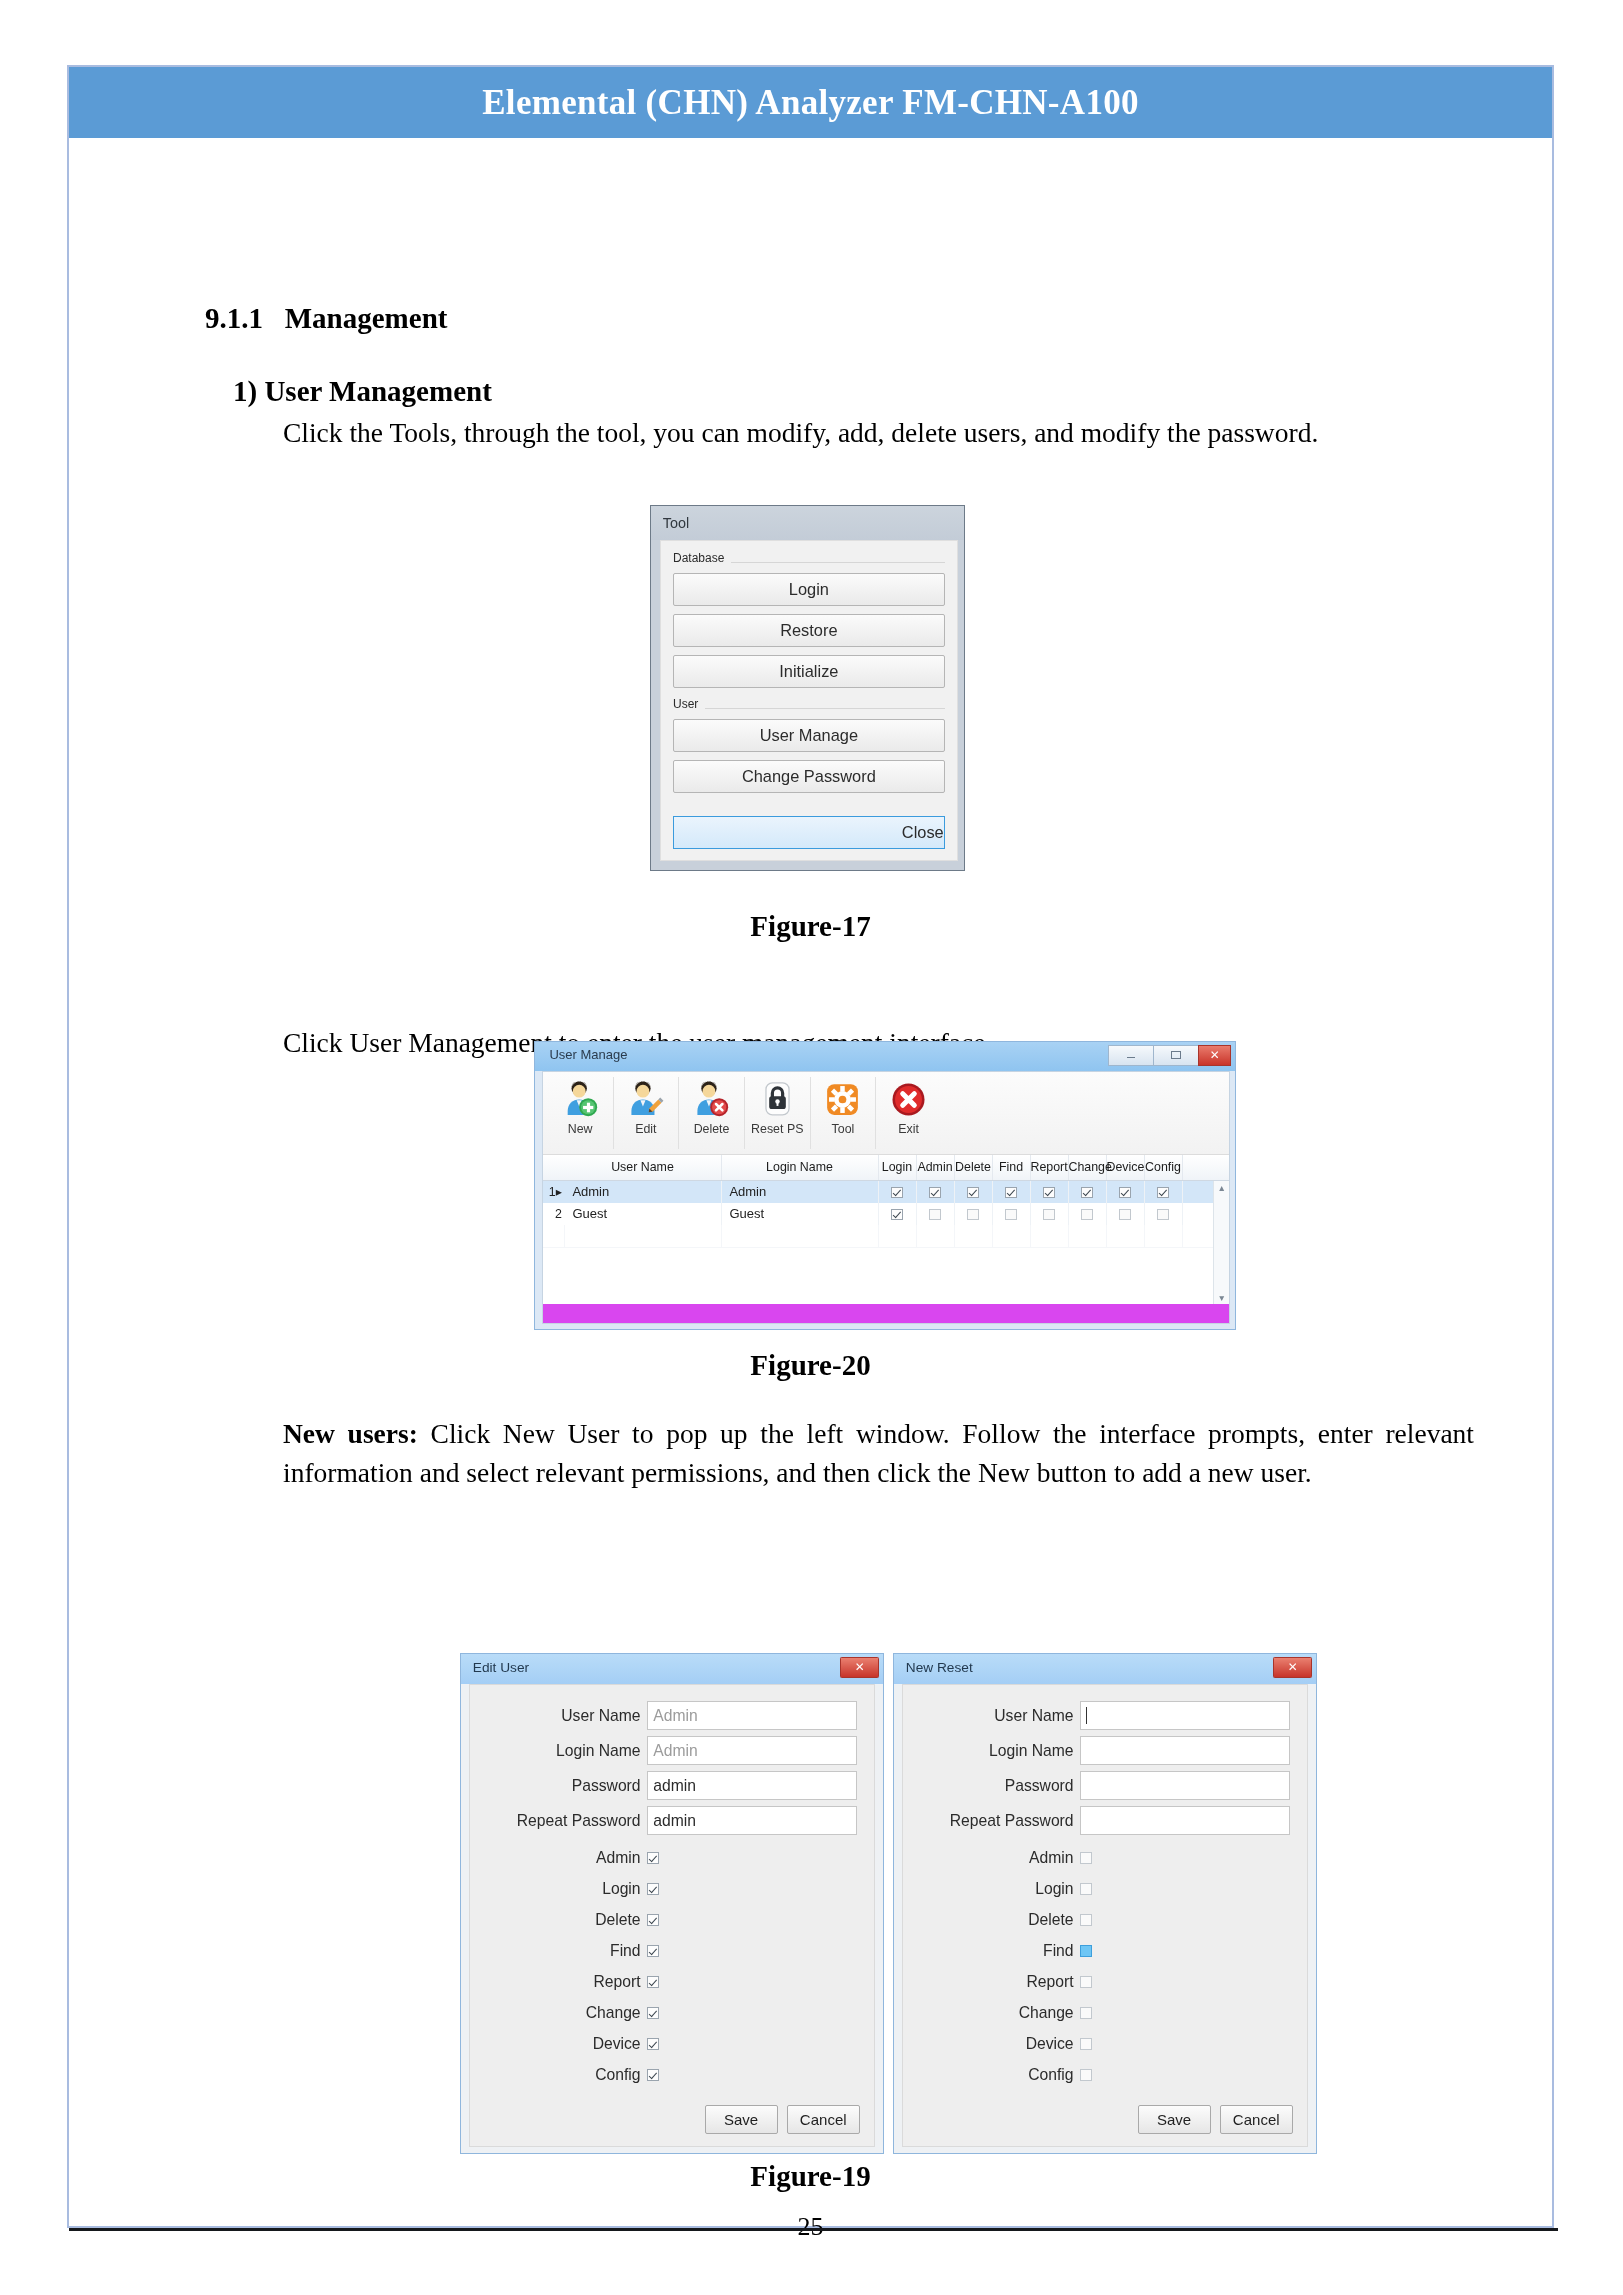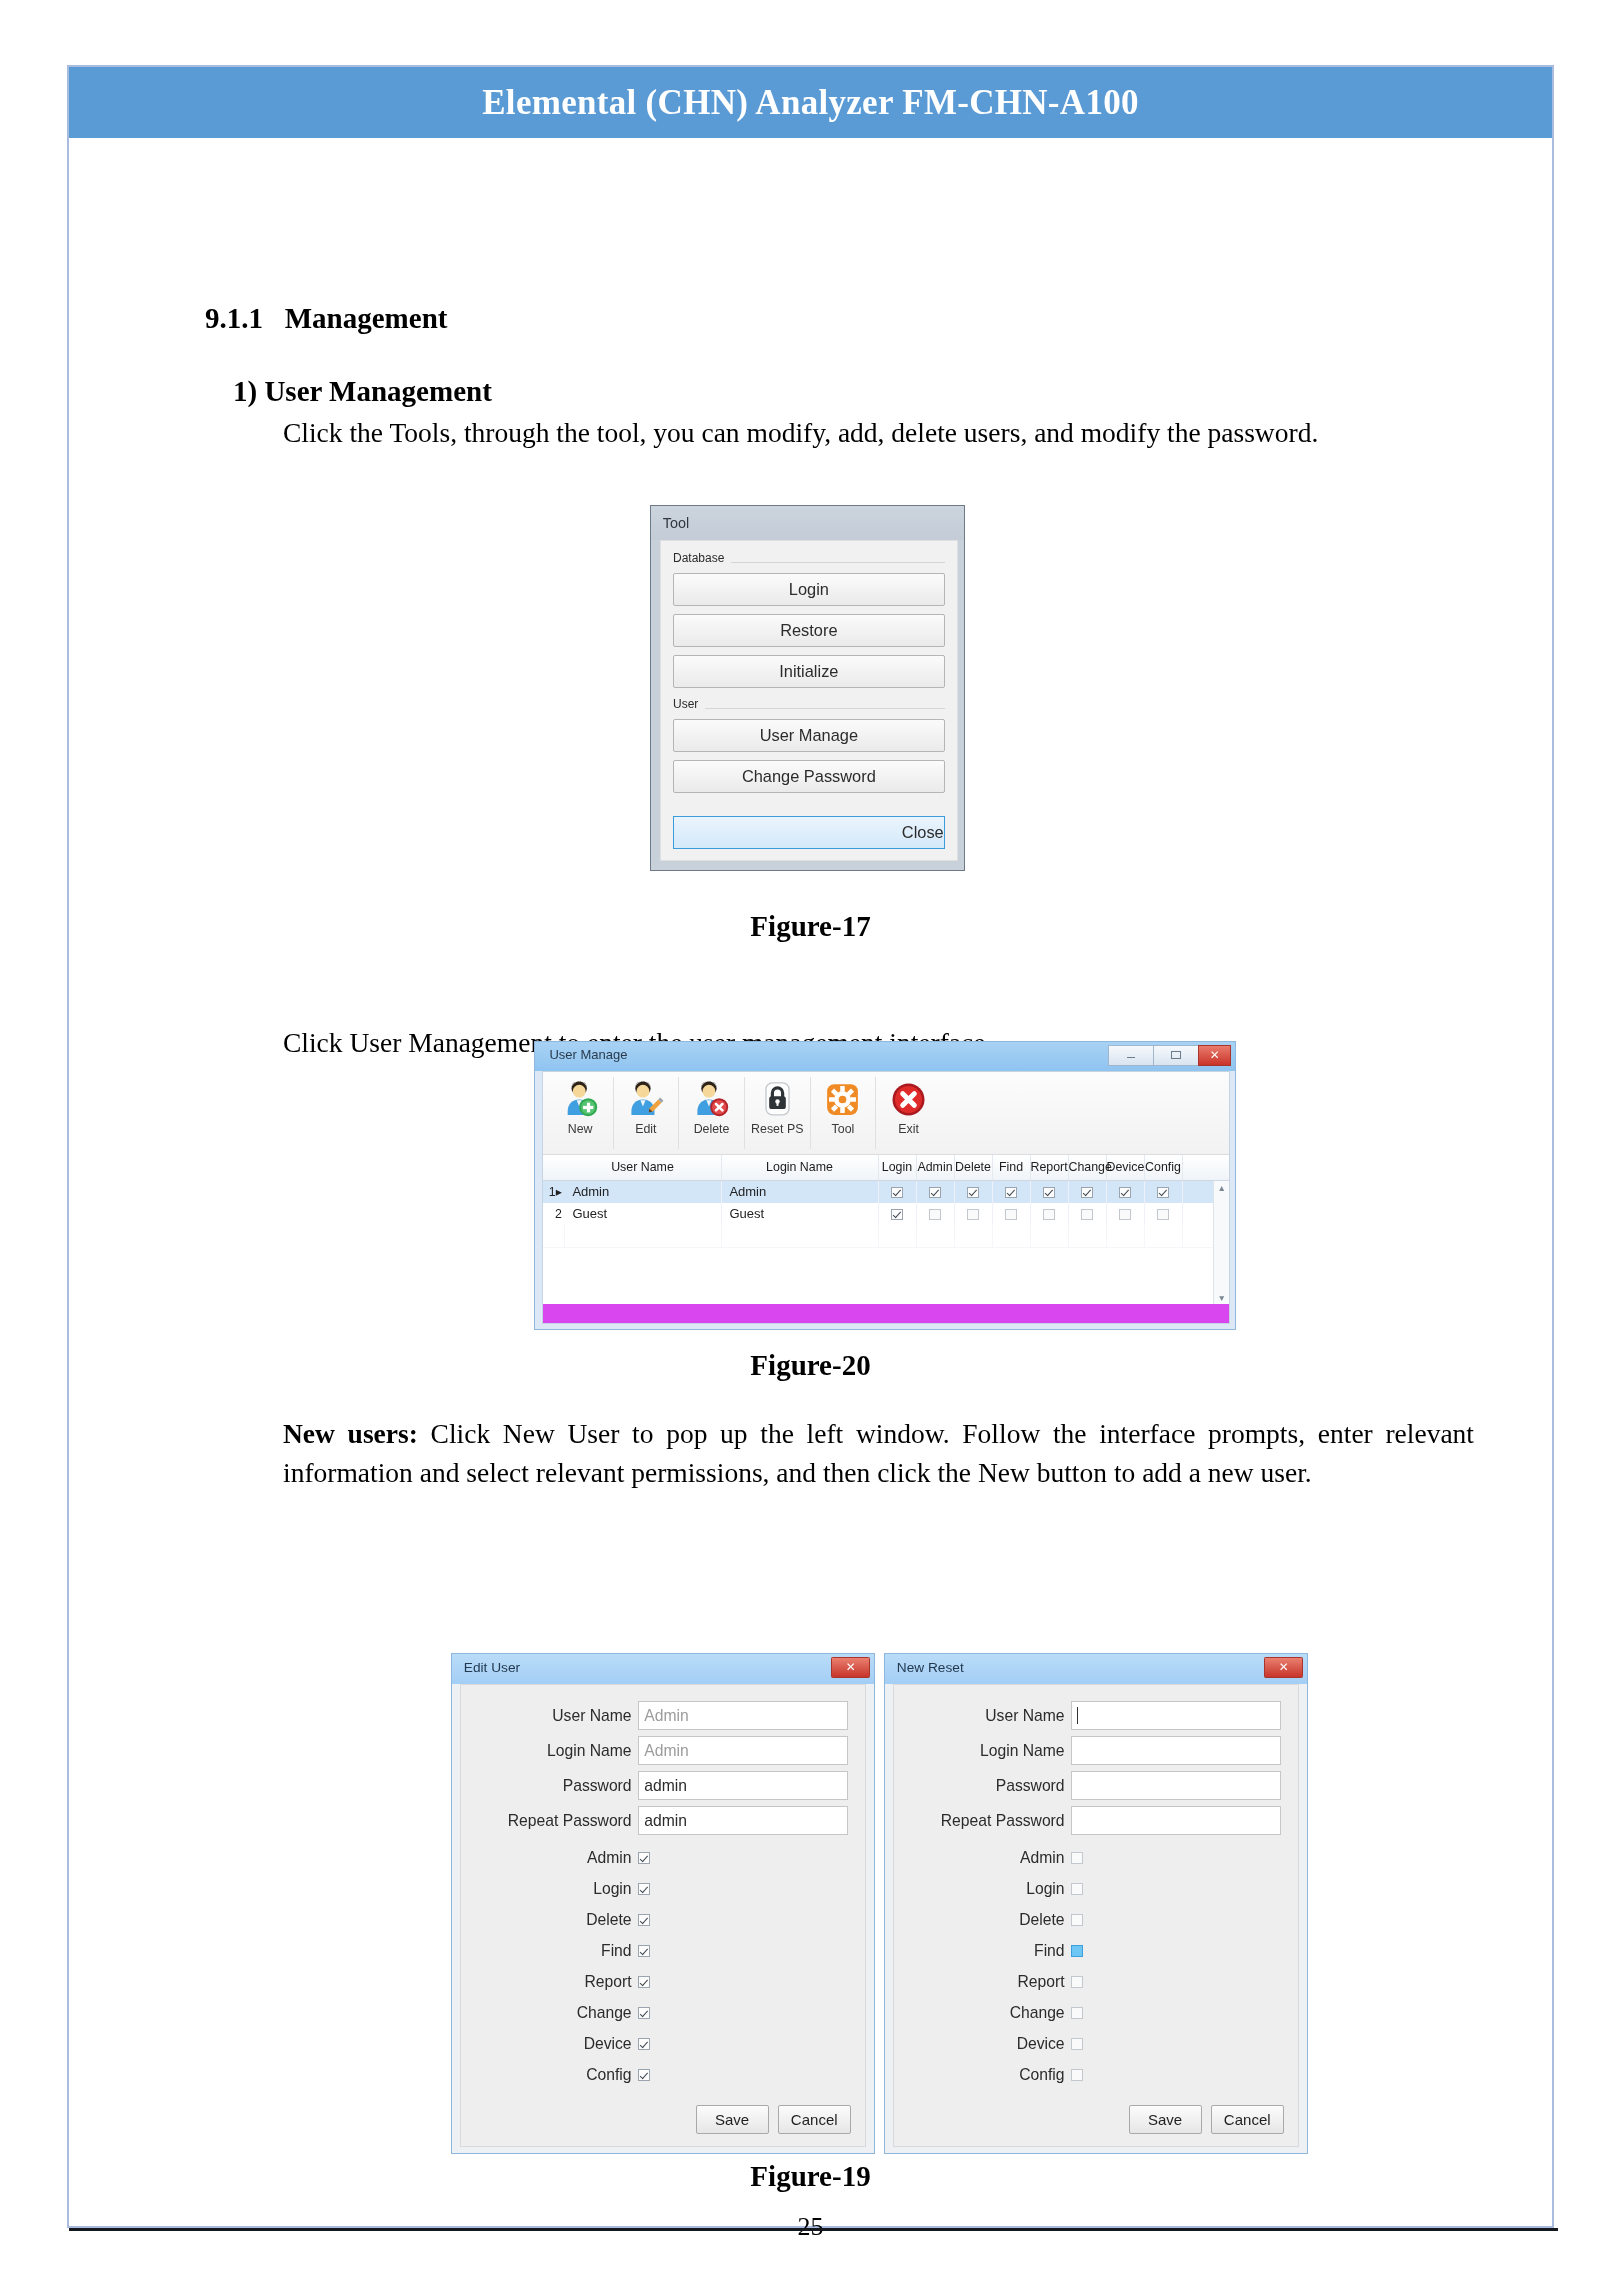--- a/index.html
+++ b/index.html
@@ -149,21 +149,21 @@
     box-sizing:border-box;position:relative;vertical-align:middle;
   }
   .cb.checked::after{
     content:"";position:absolute;left:3.3px;top:0.7px;width:3.3px;height:6.5px;
     border:solid #3d4750;border-width:0 1.3px 1.3px 0;transform:rotate(42deg);
   }
   .cb.dim{border-color:#c2c8ce;background:#fafafa;}
   .cb.hot{background:#6ec6f5;border-color:#3d9fdc;}
 
   
-  .eu-wrap{position:absolute;left:382px;top:1515px;width:857px;height:501px;}
+  .eu-wrap{position:absolute;left:391px;top:1515px;width:857px;height:501px;}
   .eu-dlg{
     position:absolute;top:0;width:424px;height:501px;
     background:#eef1f4;border:0.7px solid #8fb6dd;box-sizing:border-box;
     font-family:"Liberation Sans", sans-serif;
   }
   .eu-left{left:0;}
   .eu-right{left:433px;}
   .eu-title{
     height:30px;background:linear-gradient(#b9dcf8,#a4cef5);position:relative;
   }

